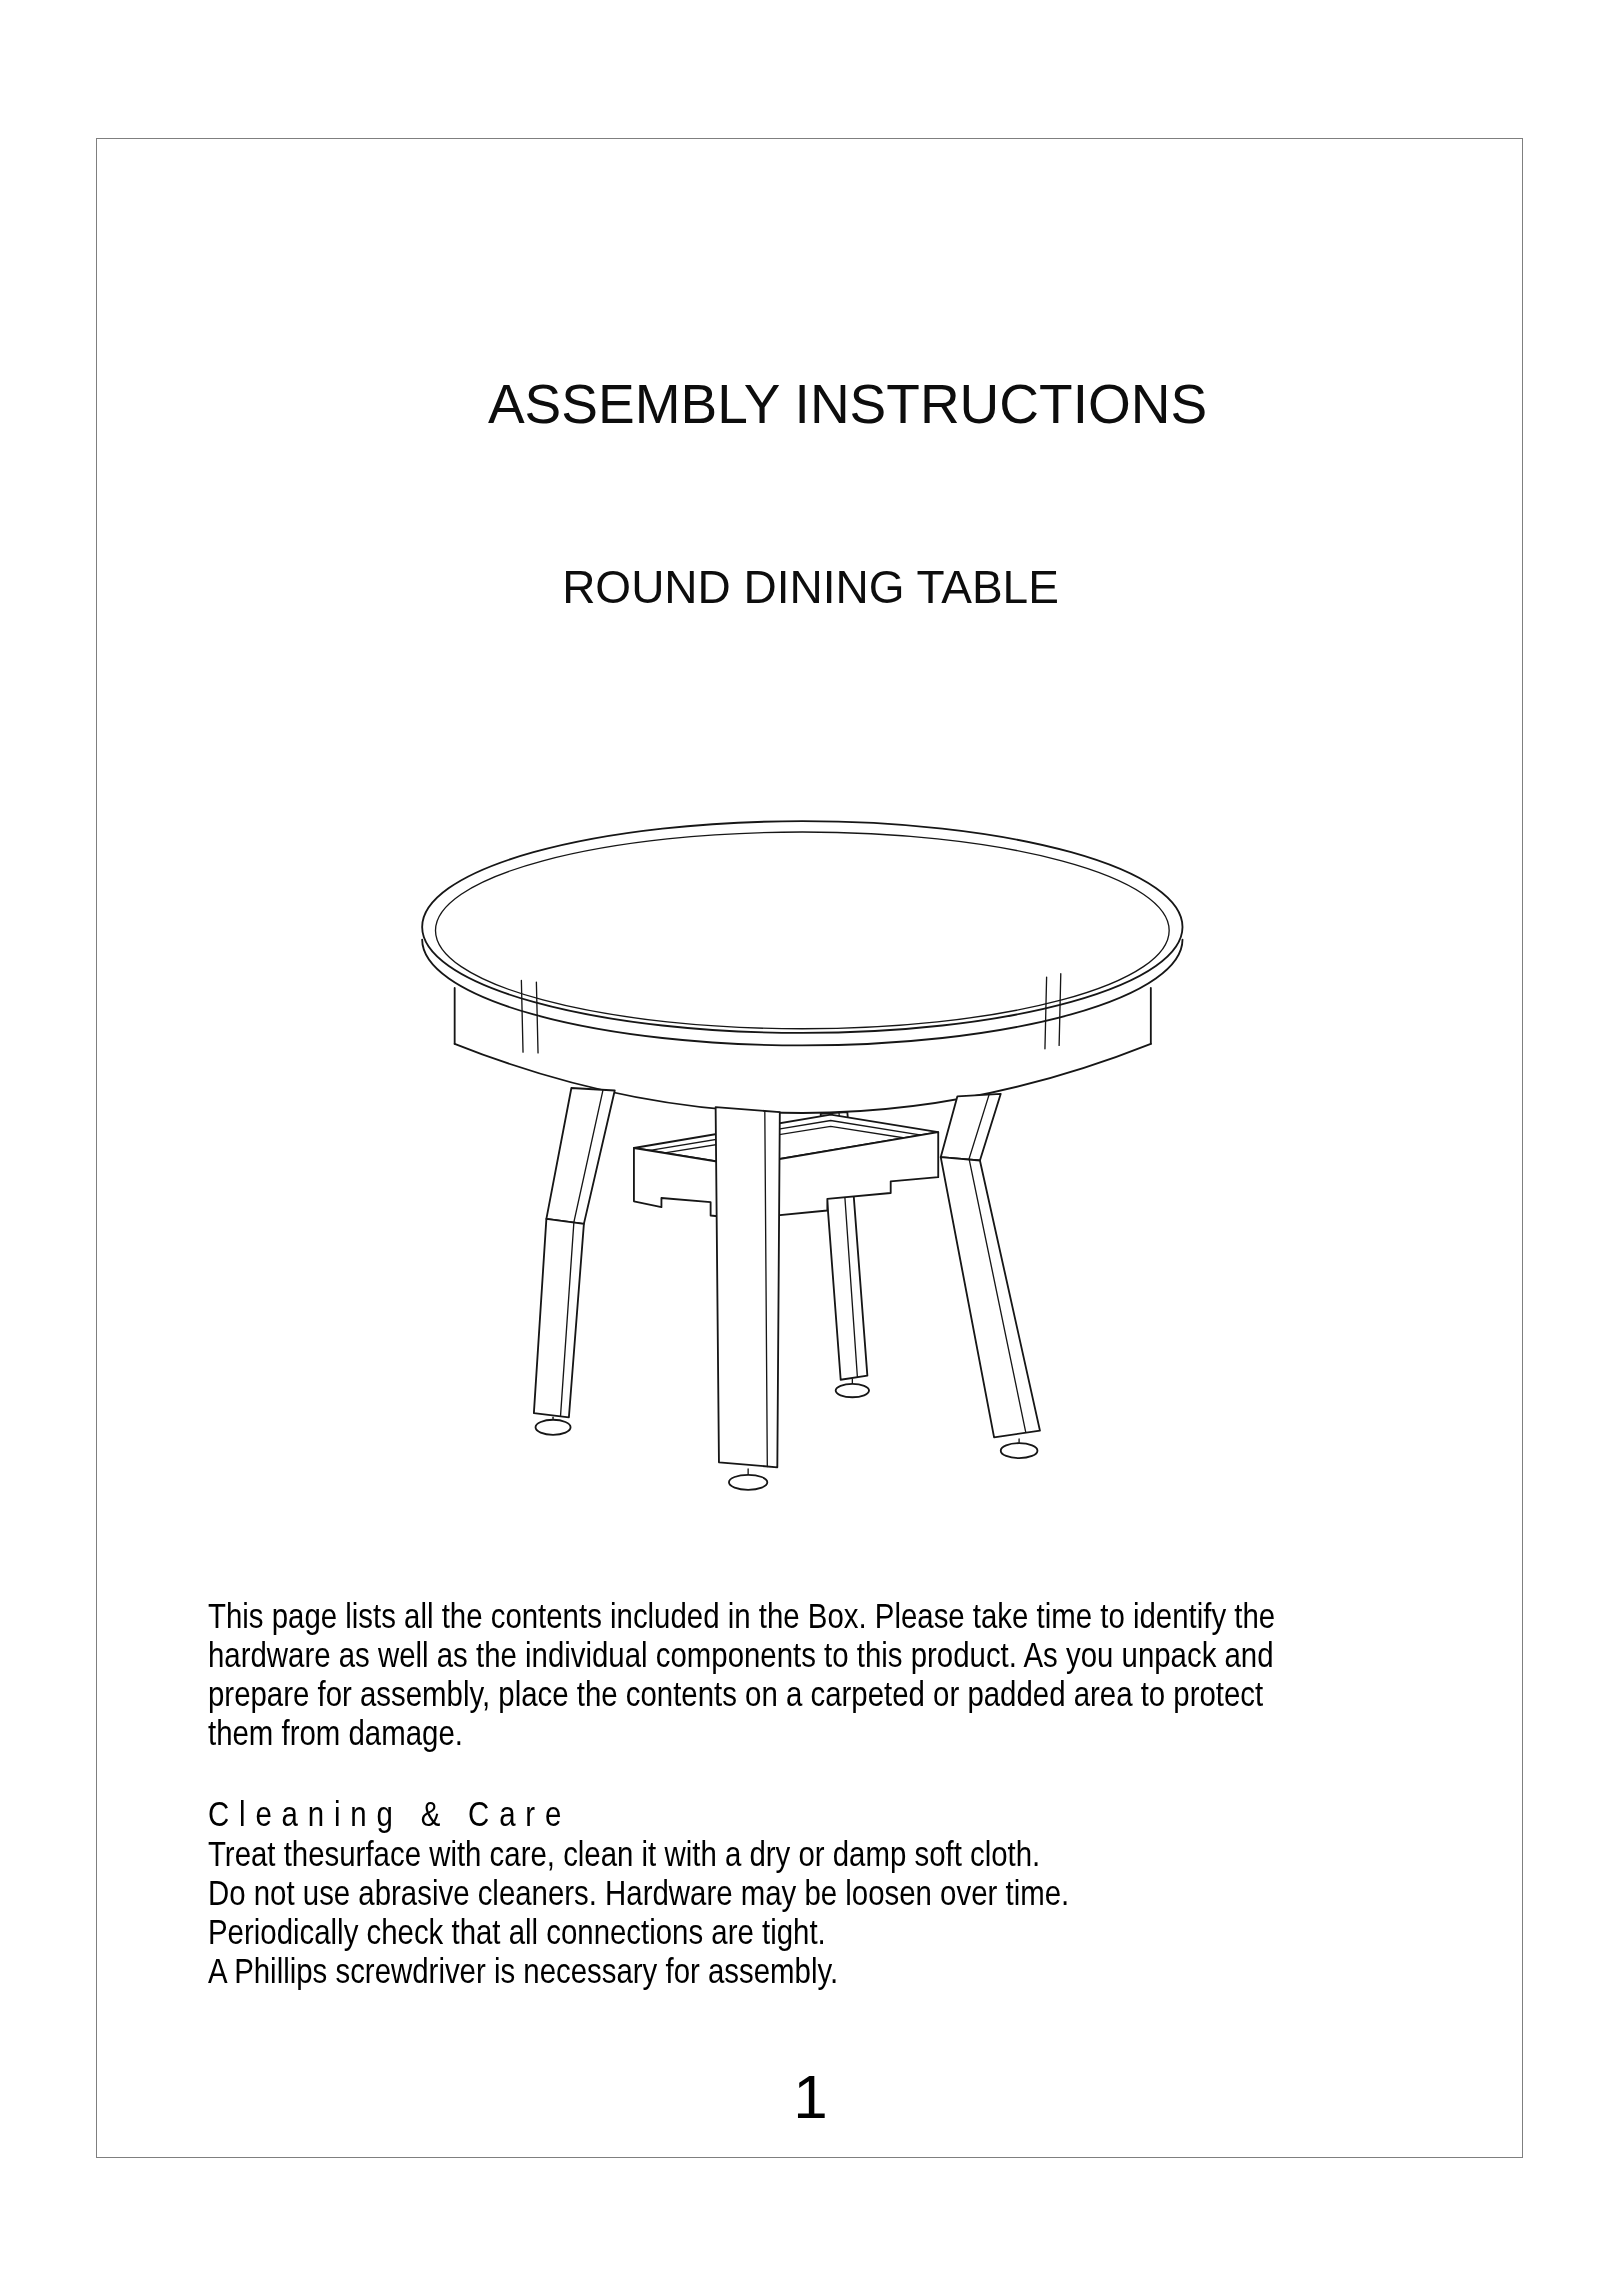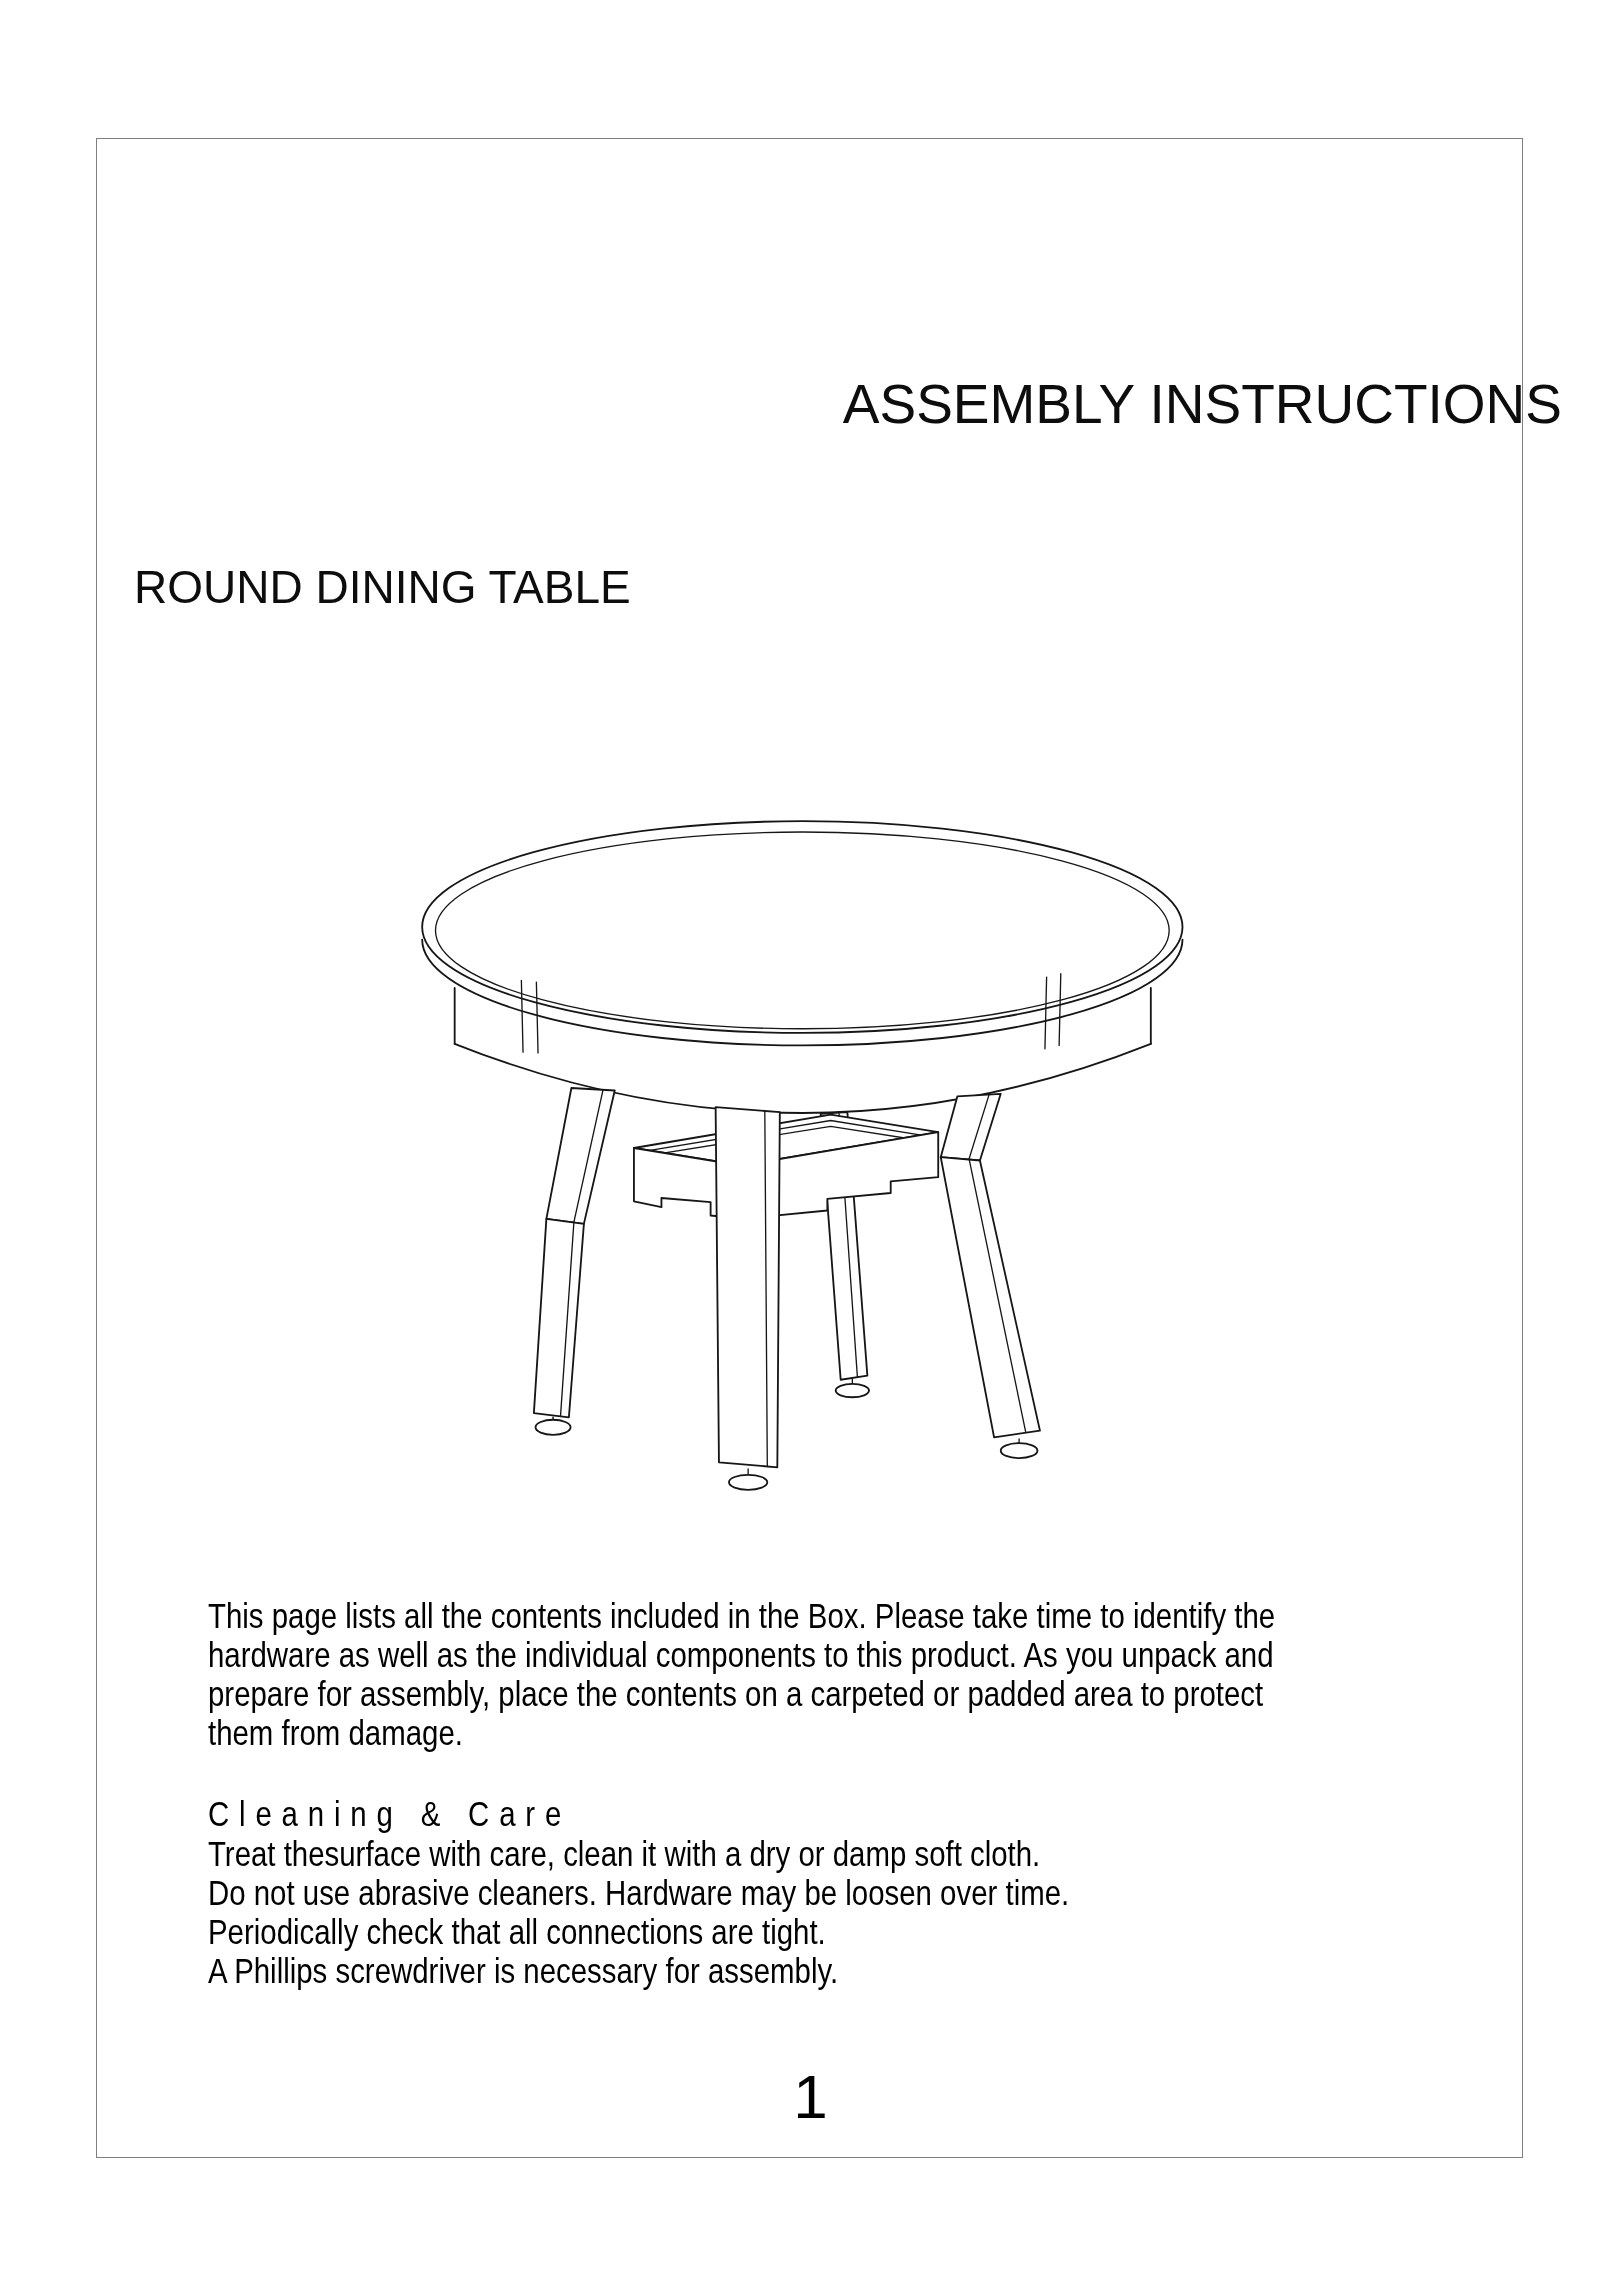--- a/index.html
+++ b/index.html
@@ -7,27 +7,27 @@
     width:1623px;height:2295px;position:relative;
     font-family:"Liberation Sans", sans-serif;color:#111;
     overflow:hidden;
   }
   .page-frame{
     position:absolute;left:96px;top:138px;width:1427px;height:2020px;
     border:1.7px solid #7f7f7f;background:#ffffff;box-sizing:border-box;
   }
   .doc-title{
     position:absolute;left:133px;top:377px;width:1429px;
-    text-align:right;font-size:55px;line-height:55px;
+    text-align:center;font-size:55px;line-height:55px;
     color:#0d0d0d;white-space:nowrap;
   }
   .doc-subtitle{
     position:absolute;left:96px;top:564px;width:1429px;
-    text-align:left;font-size:46px;line-height:46px;
-    color:#0d0d0d;white-space:nowrap;margin-left:38px;
+    text-align:center;font-size:46px;line-height:46px;
+    color:#0d0d0d;white-space:nowrap;
   }
   .illustration{
     position:absolute;left:367px;top:792px;width:884px;height:717px;
   }
   .illustration svg{display:block;width:100%;height:100%;}
   .body-text{
     position:absolute;left:208px;top:1596px;width:1584px;
     font-size:35px;line-height:39px;color:#000;
     transform:scaleX(0.84);transform-origin:left top;
     white-space:nowrap;

